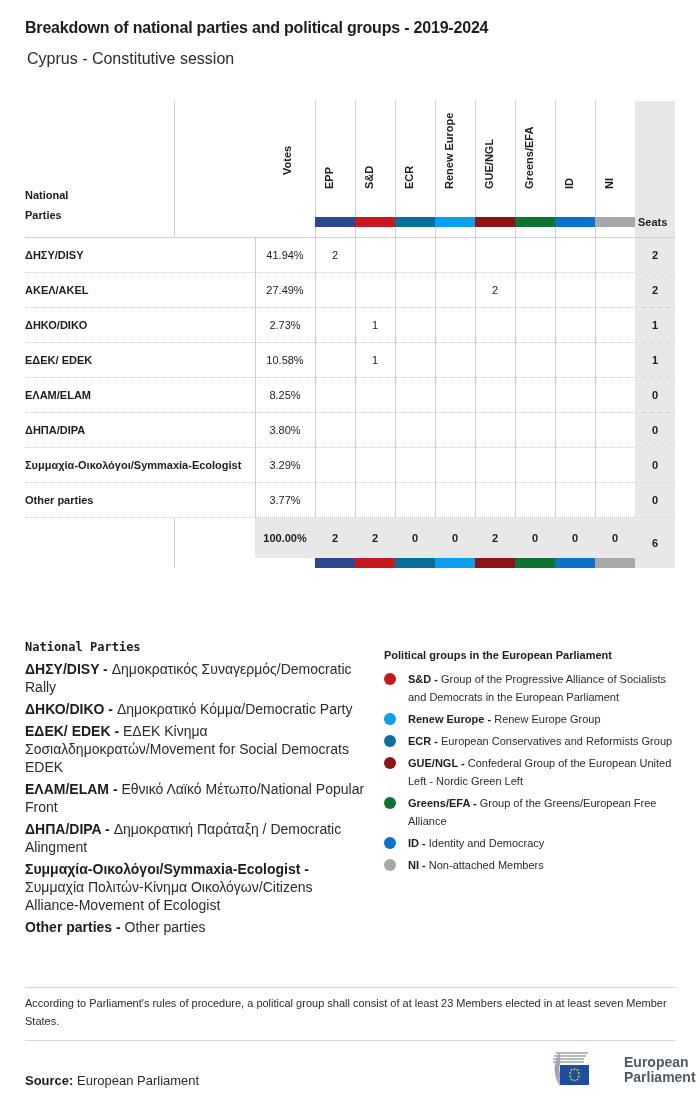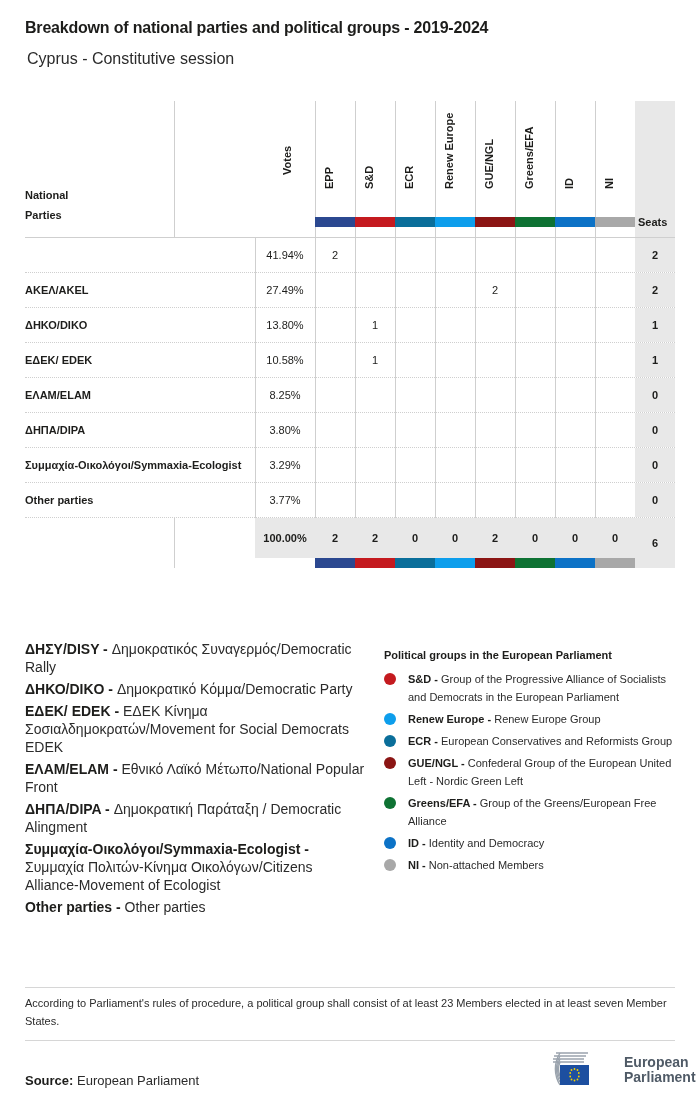--- a/index.html
+++ b/index.html
@@ -112,20 +112,21 @@
           <div class="bar" style="background:#a8a8a8"></div>
         </div>
         <div class="vline" style="left: 610px; top: 0px; height: 136px;"></div>
       </div>
     <div class="seats-head">
         <span>Seats</span>
       </div>
   </div>
   <div id="body-rows">
       <div class="row">
+        <div class="cell c-name">ΔΗΣΥ/DISY</div>
         <div class="vline" style="left:230px;top:0;height:35px;"></div>
         <div class="cell c-votes">41.94%</div>
         <div class="vline" style="left:290px;top:0;height:35px;"></div>
         <div class="cell c-g" style="left:290px">2</div>
         <div class="vline" style="left:330px;top:0;height:35px;"></div>
         <div class="cell c-g" style="left:330px"></div>
         <div class="vline" style="left:370px;top:0;height:35px;"></div>
         <div class="cell c-g" style="left:370px"></div>
         <div class="vline" style="left:410px;top:0;height:35px;"></div>
         <div class="cell c-g" style="left:410px"></div>
@@ -157,21 +158,21 @@
         <div class="cell c-g" style="left:490px"></div>
         <div class="vline" style="left:530px;top:0;height:35px;"></div>
         <div class="cell c-g" style="left:530px"></div>
         <div class="vline" style="left:570px;top:0;height:35px;"></div>
         <div class="cell c-g" style="left:570px"></div>
         <div class="cell c-seats">2</div>
       </div>
       <div class="row">
         <div class="cell c-name">ΔΗΚΟ/DIKO</div>
         <div class="vline" style="left:230px;top:0;height:35px;"></div>
-        <div class="cell c-votes">13.80%</div>
+        <div class="cell c-votes">2.73%</div>
         <div class="vline" style="left:290px;top:0;height:35px;"></div>
         <div class="cell c-g" style="left:290px"></div>
         <div class="vline" style="left:330px;top:0;height:35px;"></div>
         <div class="cell c-g" style="left:330px">1</div>
         <div class="vline" style="left:370px;top:0;height:35px;"></div>
         <div class="cell c-g" style="left:370px"></div>
         <div class="vline" style="left:410px;top:0;height:35px;"></div>
         <div class="cell c-g" style="left:410px"></div>
         <div class="vline" style="left:450px;top:0;height:35px;"></div>
         <div class="cell c-g" style="left:450px"></div>
@@ -311,20 +312,21 @@
         <div class="cell c-g" style="left:530px">0</div>
         <div class="bar" style="left:530px;background:#0c72c6"></div>
         <div class="cell c-g" style="left:570px">0</div>
         <div class="bar" style="left:570px;background:#a8a8a8"></div>
         <div class="cell c-seats">6</div>
       </div>
     </div>
 </div>
 
 <div class="leg-left">
+  <h3>National Parties</h3>
   <div id="leg-parties">
       <p><b>ΔΗΣΥ/DISY -</b> <span>Δημοκρατικός Συναγερμός/Democratic Rally</span></p>
       <p><b>ΔΗΚΟ/DIKO -</b> <span>Δημοκρατικό Κόμμα/Democratic Party</span></p>
       <p><b>ΕΔΕΚ/ EDEK -</b> <span>ΕΔΕΚ Κίνημα Σοσιαλδημοκρατών/Movement for Social Democrats EDEK</span></p>
       <p><b>ΕΛΑΜ/ELAM -</b> <span>Εθνικό Λαϊκό Μέτωπο/National Popular Front</span></p>
       <p><b>ΔΗΠΑ/DIPA -</b> <span>Δημοκρατική Παράταξη / Democratic Alingment</span></p>
       <p><b>Συμμαχία-Οικολόγοι/Symmaxia-Ecologist -</b> <span>Συμμαχία Πολιτών-Κίνημα Οικολόγων/Citizens Alliance-Movement of Ecologist</span></p>
       <p><b>Other parties -</b> <span>Other parties</span></p>
     </div>
 </div>

